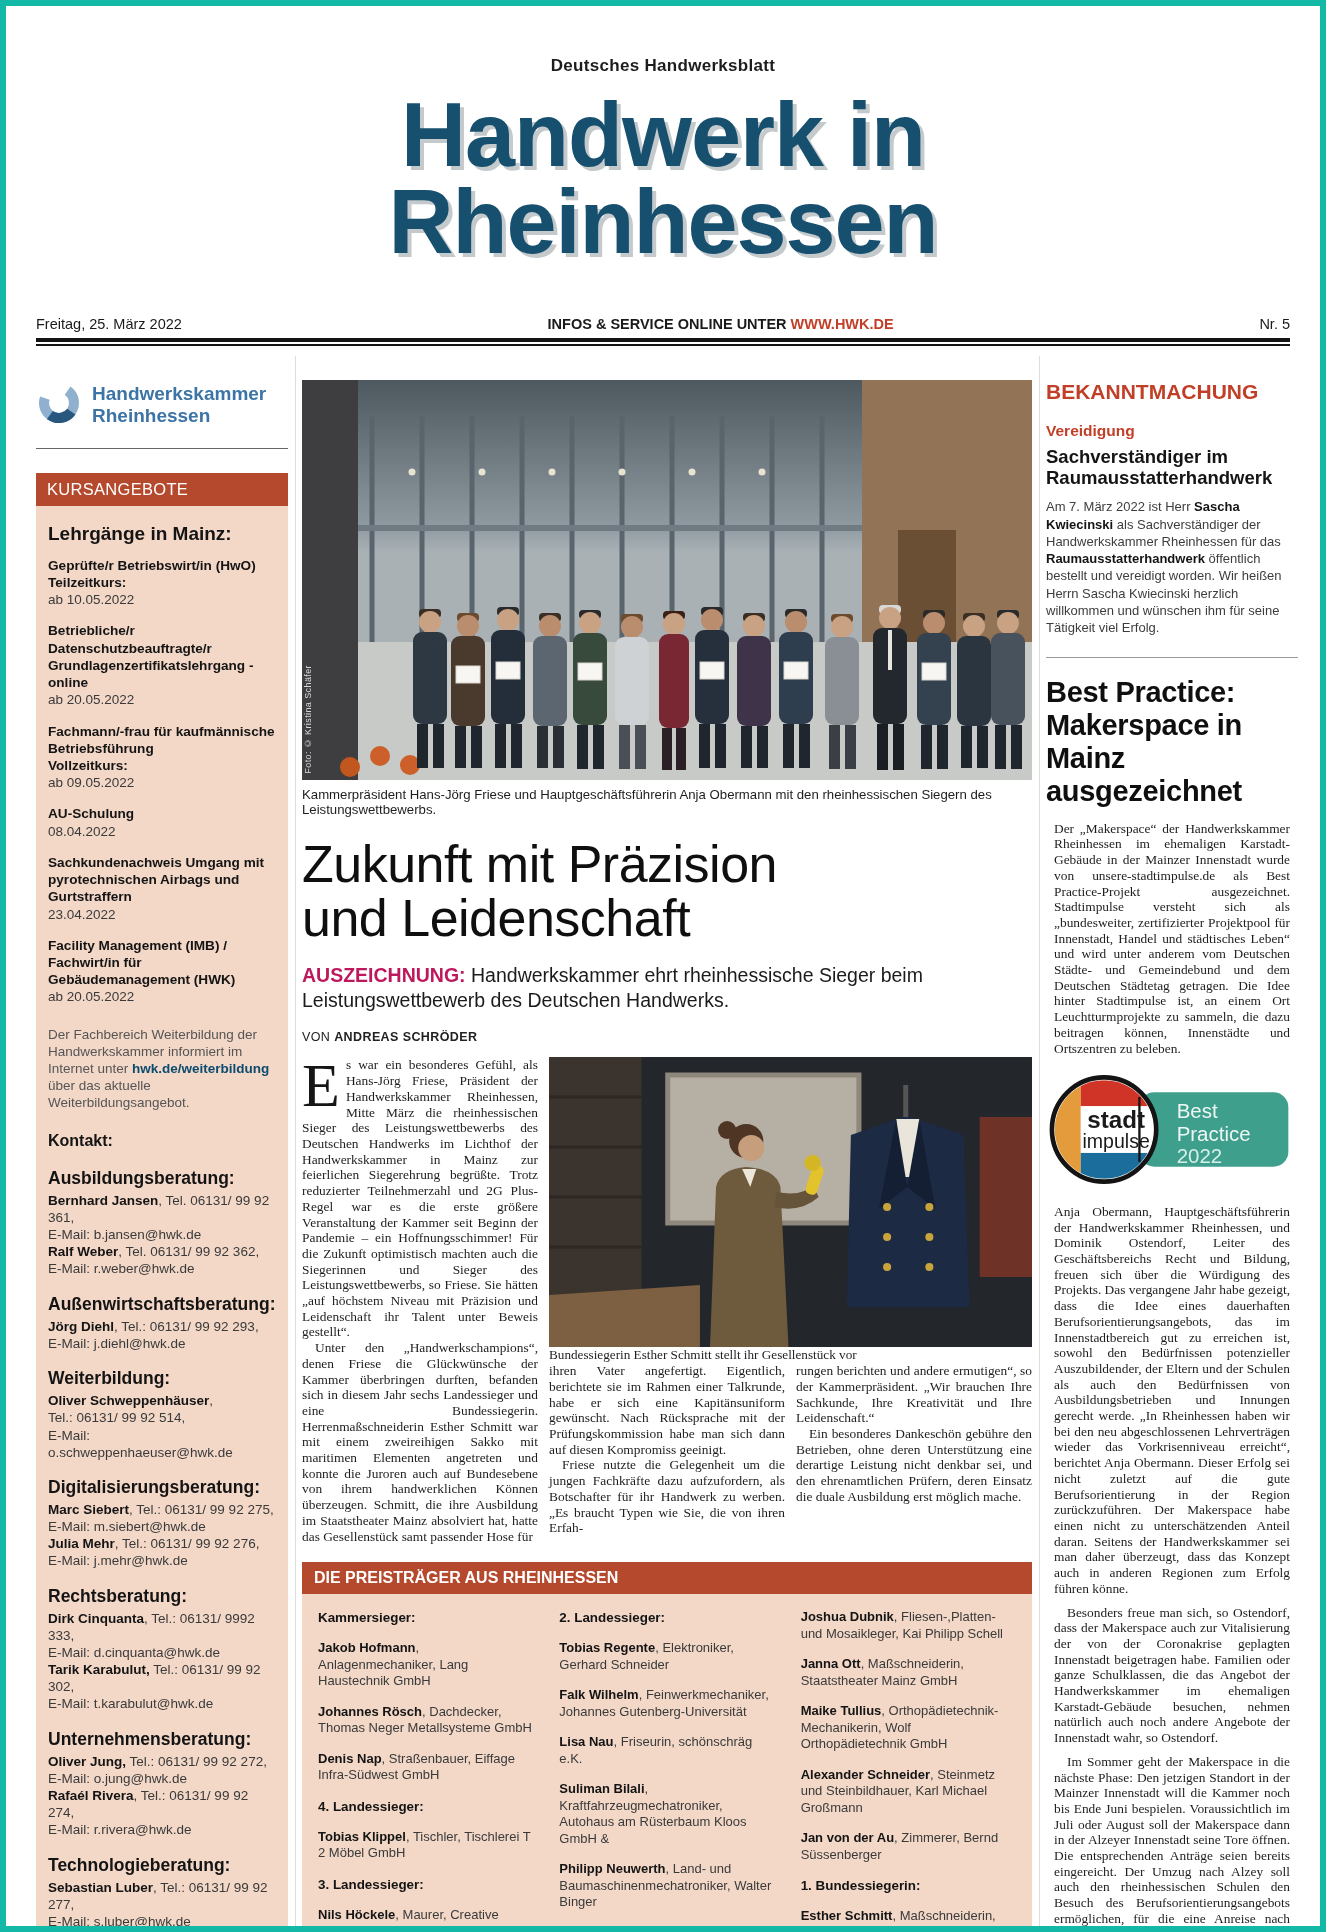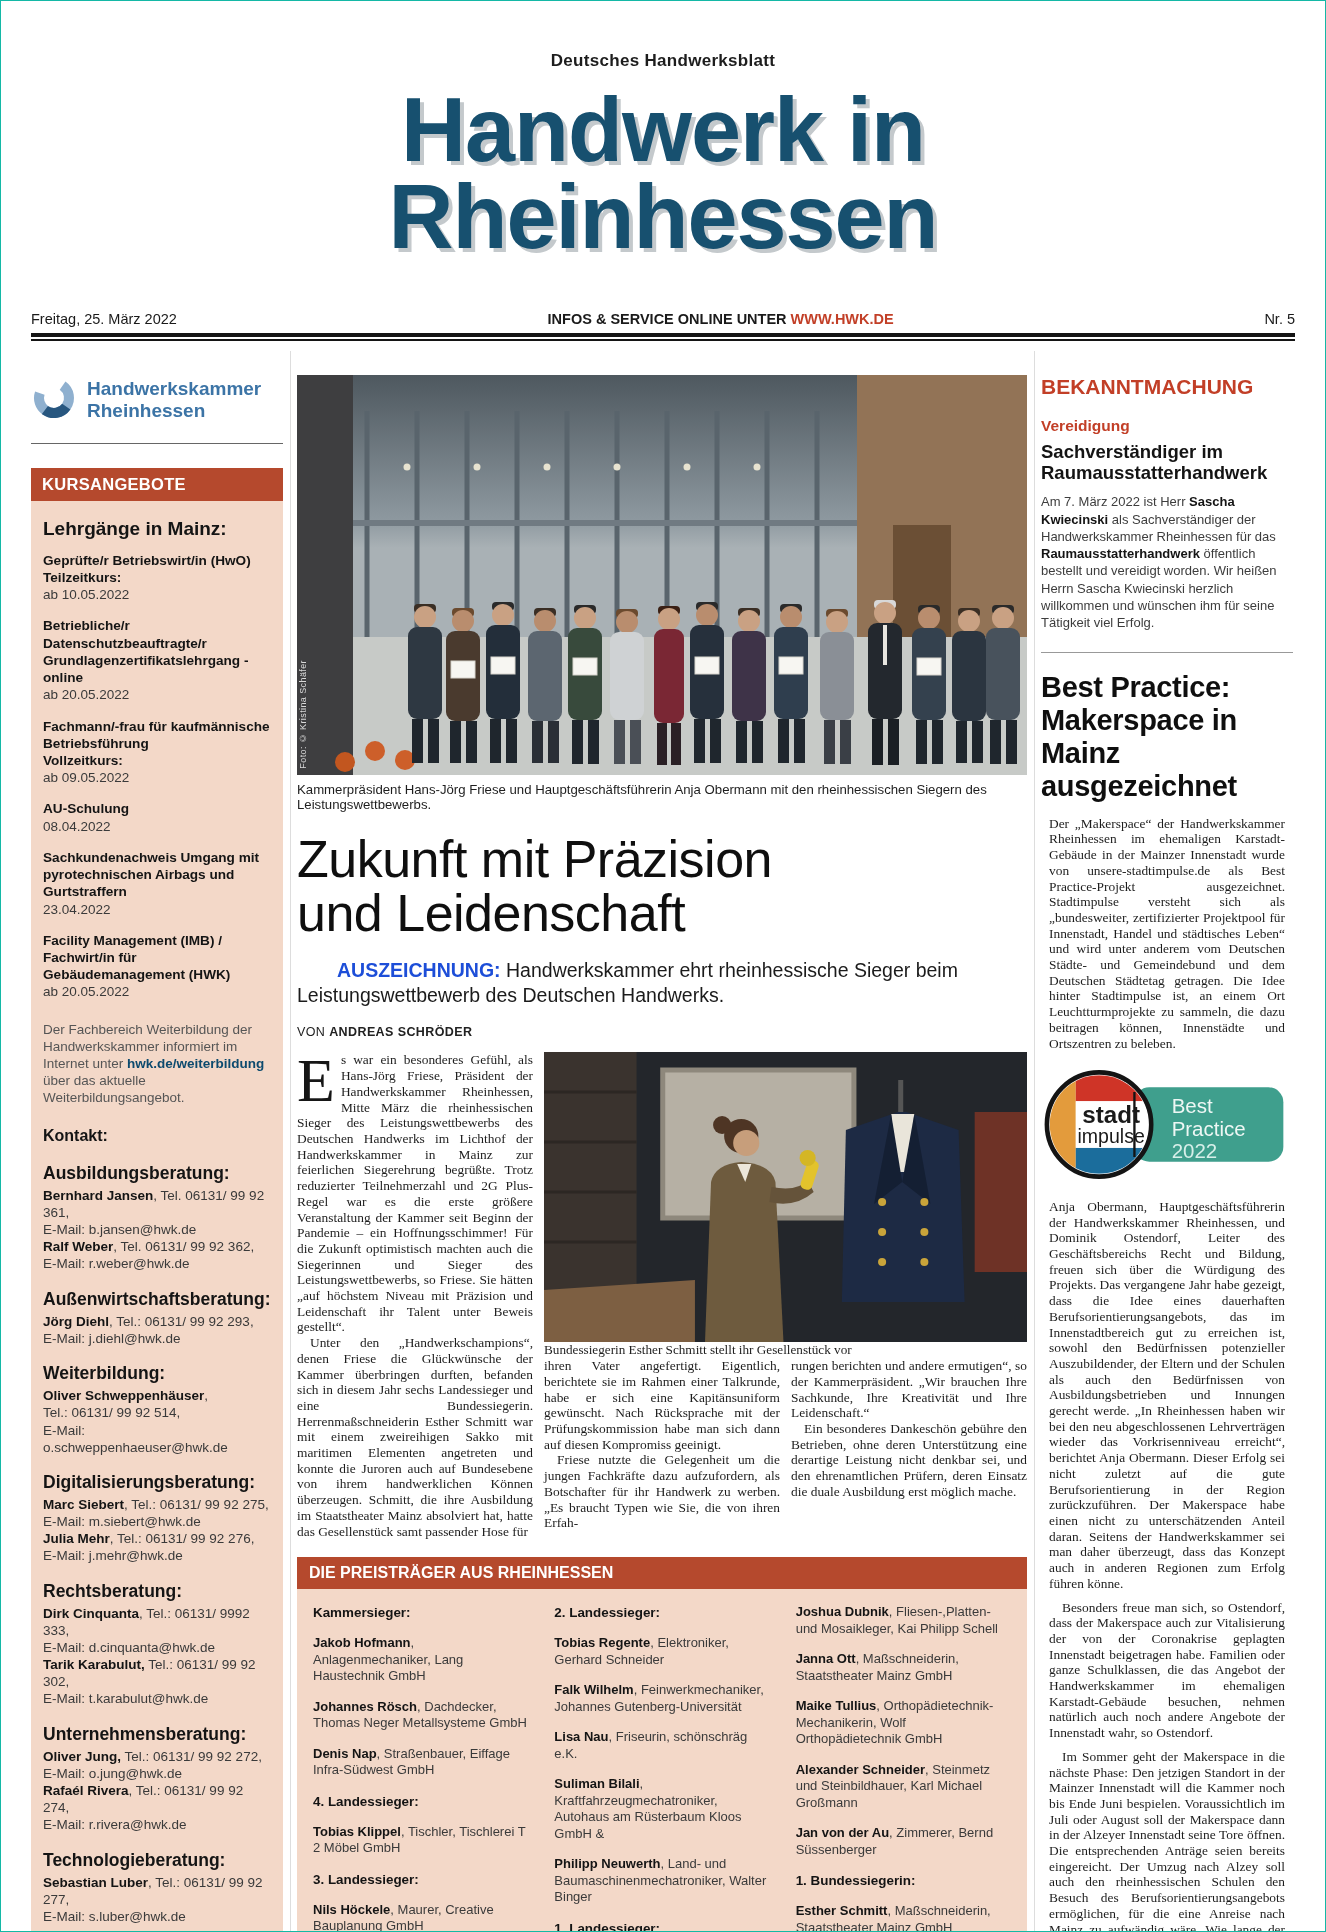--- a/index.html
+++ b/index.html
@@ -1,17 +1,17 @@
 <!DOCTYPE html>
 <html lang="de"><head>
 <meta charset="utf-8">
 <style>
   * { margin:0; padding:0; box-sizing:border-box; }
   body { background:#e9e9e9; font-family:"Liberation Sans", sans-serif; }
-  .page { width:1326px; height:1932px; margin:0 auto; background:#fff; border:1px solid #14b8a6;
+  .page { width:1326px; height:1932px; margin:0 auto; background:#fff; border:6px solid #14b8a6;
           padding:0 30px; overflow:hidden; position:relative; }
 
   
   .masthead { text-align:center; padding-top:50px; }
   .kicker { font-size:17px; font-weight:700; color:#1d1d1d; letter-spacing:.3px; }
   .title { font-size:90px; line-height:.97; font-weight:700; color:#17506f; letter-spacing:-1px;
            white-space:pre-line; text-shadow:4px 4px 0 #c4c9cc; margin-top:16px; }
   .dateline { display:flex; justify-content:space-between; align-items:flex-end;
               font-size:14.5px; color:#1a1a1a; margin-top:49px; padding-bottom:6px; }
   .dl-center { font-weight:700; }
@@ -21,21 +21,21 @@
   
   .content { display:grid; grid-template-columns:252px 730px 252px; column-gap:14px;
              padding-top:34px; position:relative; }
   .vsep { position:absolute; top:10px; bottom:15px; width:1px; background:#ddd; }
   .vsep1 { left:259px; } .vsep2 { left:1003px; }
 
   
   .logo { display:flex; gap:10px; align-items:center; }
   .logo-text { font-size:19px; font-weight:700; color:#3c74a6; line-height:1.12; }
   .sb-hr { border:none; border-top:1.5px solid #666; margin:18px 0 24px; }
-  .sec-bar { background:#b5492d; color:#fff; font-weight:700; font-size:16.5px;
+  .sec-bar { background:#b5492d; color:#fff; font-weight:400; font-size:16.5px;
              padding:7px 11px; letter-spacing:.3px; }
   .peach { background:#f3d8c8; padding:16px 12px 20px; font-size:13.5px; color:#3a3a3a; line-height:1.27; }
   .lead-title { font-size:19px; font-weight:700; color:#141414; margin-bottom:11px; }
   .course { margin-bottom:14px; }
   .course b { display:block; white-space:pre-line; color:#141414; font-size:13.6px; }
   .course .blk { display:block; }
   .sb-note { margin:20px 0 20px; color:#555; }
   .sb-note b { color:#0c4a6e;text-align:right; }
   .kontakt { font-size:16px; font-weight:700; color:#141414; margin-bottom:4px; }
   .sb-h { font-size:17.5px; color:#141414; margin:15px 0 3px; }
@@ -46,21 +46,21 @@
 
   
   .photo1 { width:730px; height:400px; position:relative; background:#6a747c; }
   .photo1 svg { display:block; }
   .photo-credit { position:absolute; left:1px; bottom:6px; writing-mode:vertical-rl;
                   transform:rotate(180deg); font-size:9px; color:#d9d9d9; letter-spacing:.4px; }
   .caption { font-size:13.2px; color:#1e1e1e; margin-top:7px; }
   .headline { font-size:52px; line-height:1.05; font-weight:400; color:#0f0f0f;
               letter-spacing:-.5px; white-space:pre-line; margin-top:20px; }
   .standfirst { font-size:19.5px; line-height:1.3; margin-top:17px; color:#1b1b1b; }
-  .standfirst b { color:#1d4ed8;margin-left:40px; }
+  .standfirst b { color:#be185d; }
   .byline { font-size:12.5px; letter-spacing:.4px; margin:17px 0 13px; color:#222; }
   .serif { font-family:"Liberation Serif", serif; font-size:13.4px; line-height:15.7px;
            text-align:justify; color:#1d1d1d; }
   .serif p { margin:0; }
   .indent { text-indent:13px; }
   .article-cols { display:grid; grid-template-columns:236px 1fr; column-gap:11px; }
   .dropcap { float:left; font-family:"Liberation Serif", serif; font-size:62px; line-height:50px;
              padding:3px 6px 0 0; color:#161616; }
   .photo2 { width:100%; height:290px; background:#23262b; }
   .photo2 svg { display:block; }

